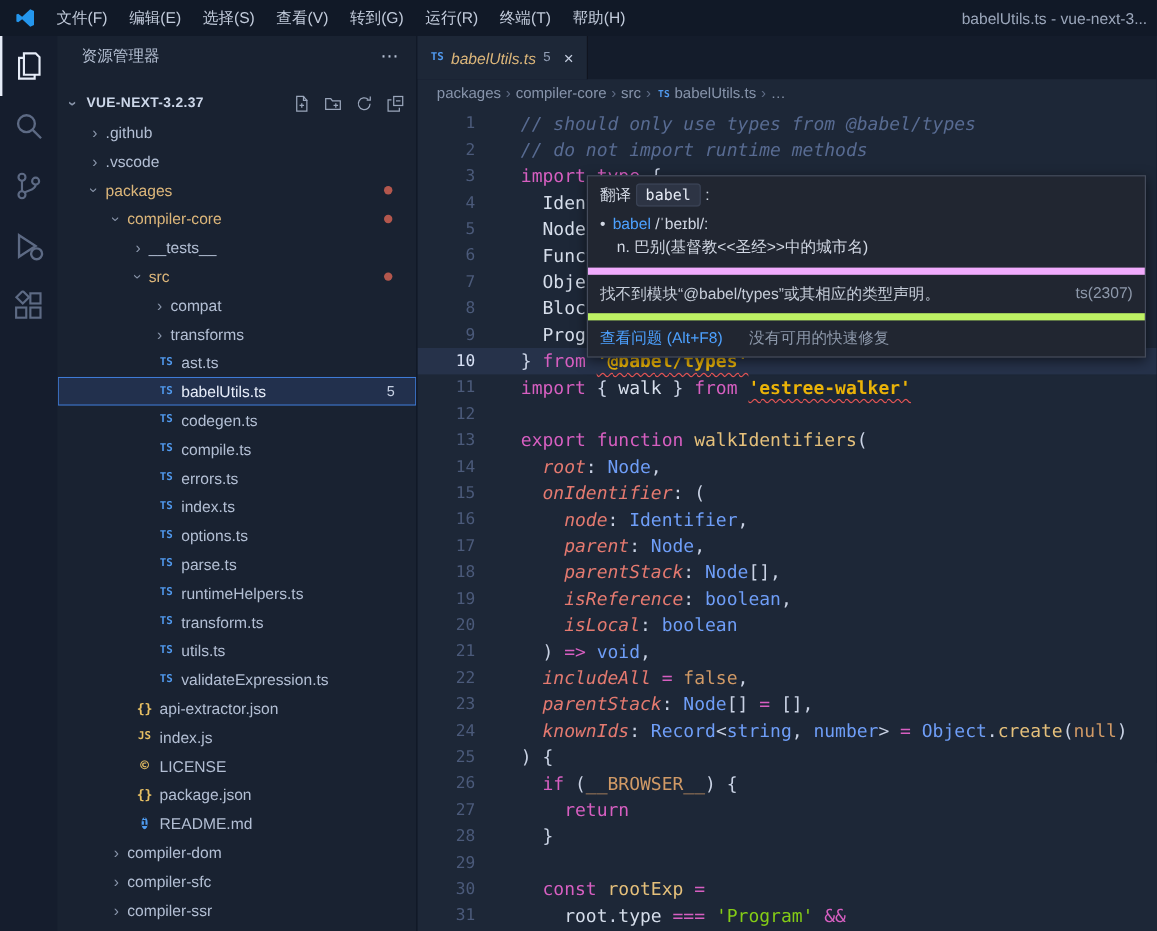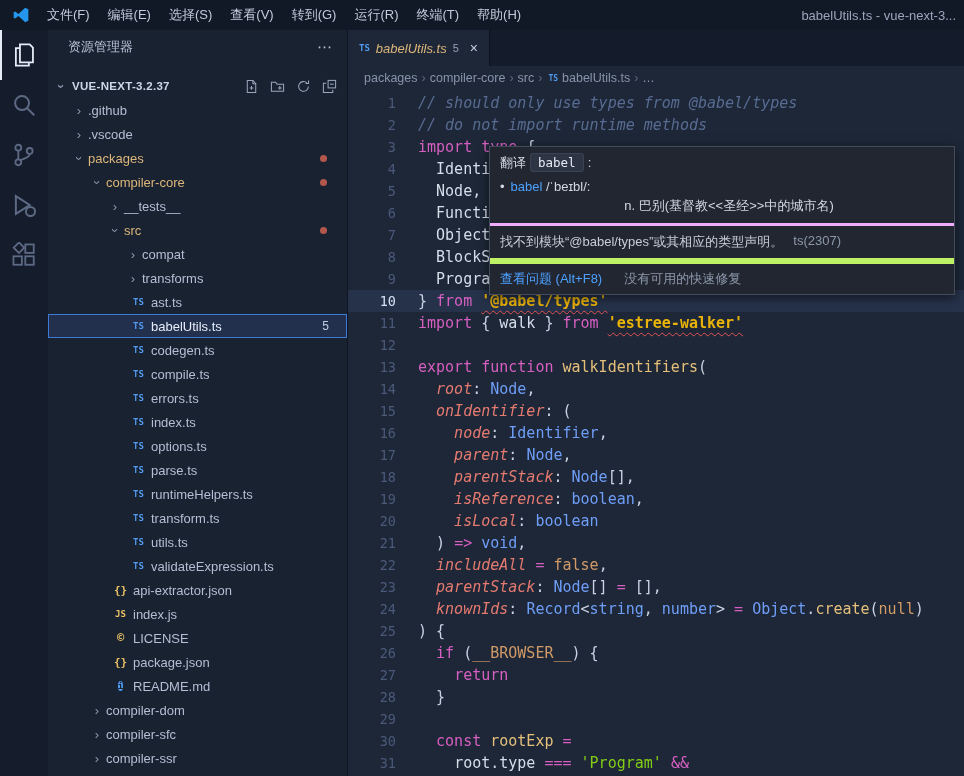--- a/index.html
+++ b/index.html
@@ -58,42 +58,42 @@
   .breadcrumbs { flex:0 0 24px; display:flex; align-items:center; font-size:12.5px; color:#8794ab; padding-left:14px; }
   .bc-item { padding:0 2px; cursor:pointer; white-space:nowrap; }
   .bc-sep { color:#5e6b84; margin:0 2px; }
   .bc-ts { font-size:8px; color:#519aef; font-weight:bold; font-family:"DejaVu Sans Mono",monospace; margin:0 2px 0 4px; }
 
   .code { flex:1; position:relative; font-family:"DejaVu Sans Mono", monospace; font-size:15px; line-height:22px; padding-top:2px; overflow:hidden; }
   .crow { height:22px; display:flex; white-space:pre; }
   .crow.active { background:#26324a; }
   .gut { flex:0 0 48px; text-align:right; color:#4b5a7a; font-size:13.5px; }
   .crow.active .gut { color:#d7e0f4; }
-  .ltext { margin-left:22px; }
+  .ltext { margin-left:38px; }
 
   .tk-c { color:#586b92; font-style:italic; }
   .tk-k { color:#d75fc1; }
   .tk-s { color:#84cc16; }
   .tk-sq { color:#eab308; text-decoration:underline wavy #e45454 1px; text-underline-offset:4px;font-weight:bold; }
   .tk-t { color:#6f9ef8; }
   .tk-pi { color:#e57a70; font-style:italic; }
   .tk-f { color:#e5c07b; }
   .tk-cst { color:#d19a66; }
   .tk-v { color:#d6deeb; }
   .tk-p { color:#c9d2e4; }
 
   
   .tooltip { position:absolute; left:489px; top:146px; width:466px; background:#212631; border:1px solid #454c5c; box-shadow:0 3px 10px rgba(0,0,0,.55); font-size:13px; color:#d2d8e4; z-index:10; }
   .tt-trans { padding:7px 10px 3px; }
   .code-chip { font-family:"DejaVu Sans Mono", monospace; background:#2d3444; border:1px solid #3a4254; padding:1px 7px; border-radius:3px; color:#e6ebf5; font-size:12.5px; margin:0 4px; }
   .tt-def { padding:4px 10px 0; }
   .tt-bullet { margin-right:6px; }
   .tt-link { color:#4da1ff; cursor:pointer; }
-  .tt-meaning { padding:3px 10px 8px 24px;text-align:center; }
-  .tt-diag { border-top:3px solid #f0abfc; padding:7px 10px; color:#c6cdd9; display:flex; gap:10px; }
+  .tt-meaning { padding:3px 10px 8px 24px; }
+  .tt-diag { border-top:6px solid #f0abfc; padding:7px 10px; color:#c6cdd9; display:flex; justify-content:space-between; gap:10px; }
   .tt-code { color:#8d98aa; white-space:nowrap; }
   .tt-status { border-top:6px solid #bef264; padding:6px 10px; display:flex; gap:22px; color:#8d98aa; }
 </style>
 </head>
 <body>
 
 <div class="app">
 
   <div class="titlebar">
     <span class="logo">

